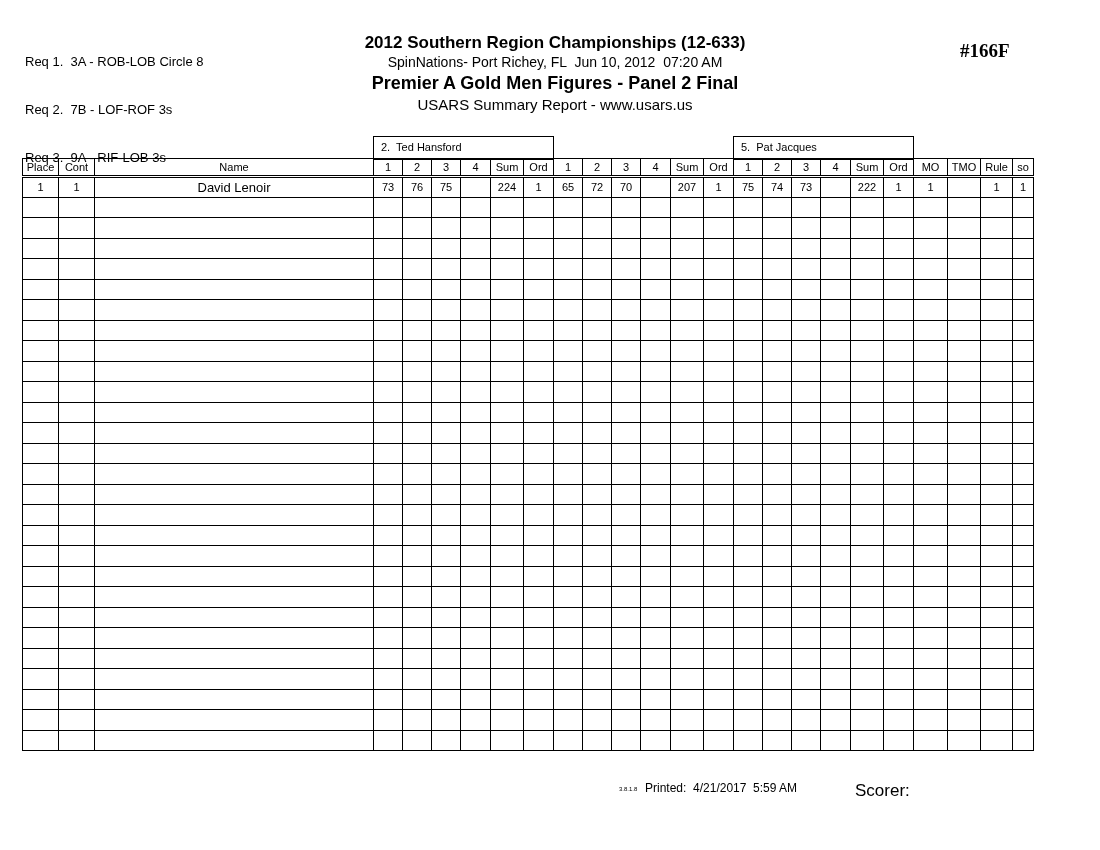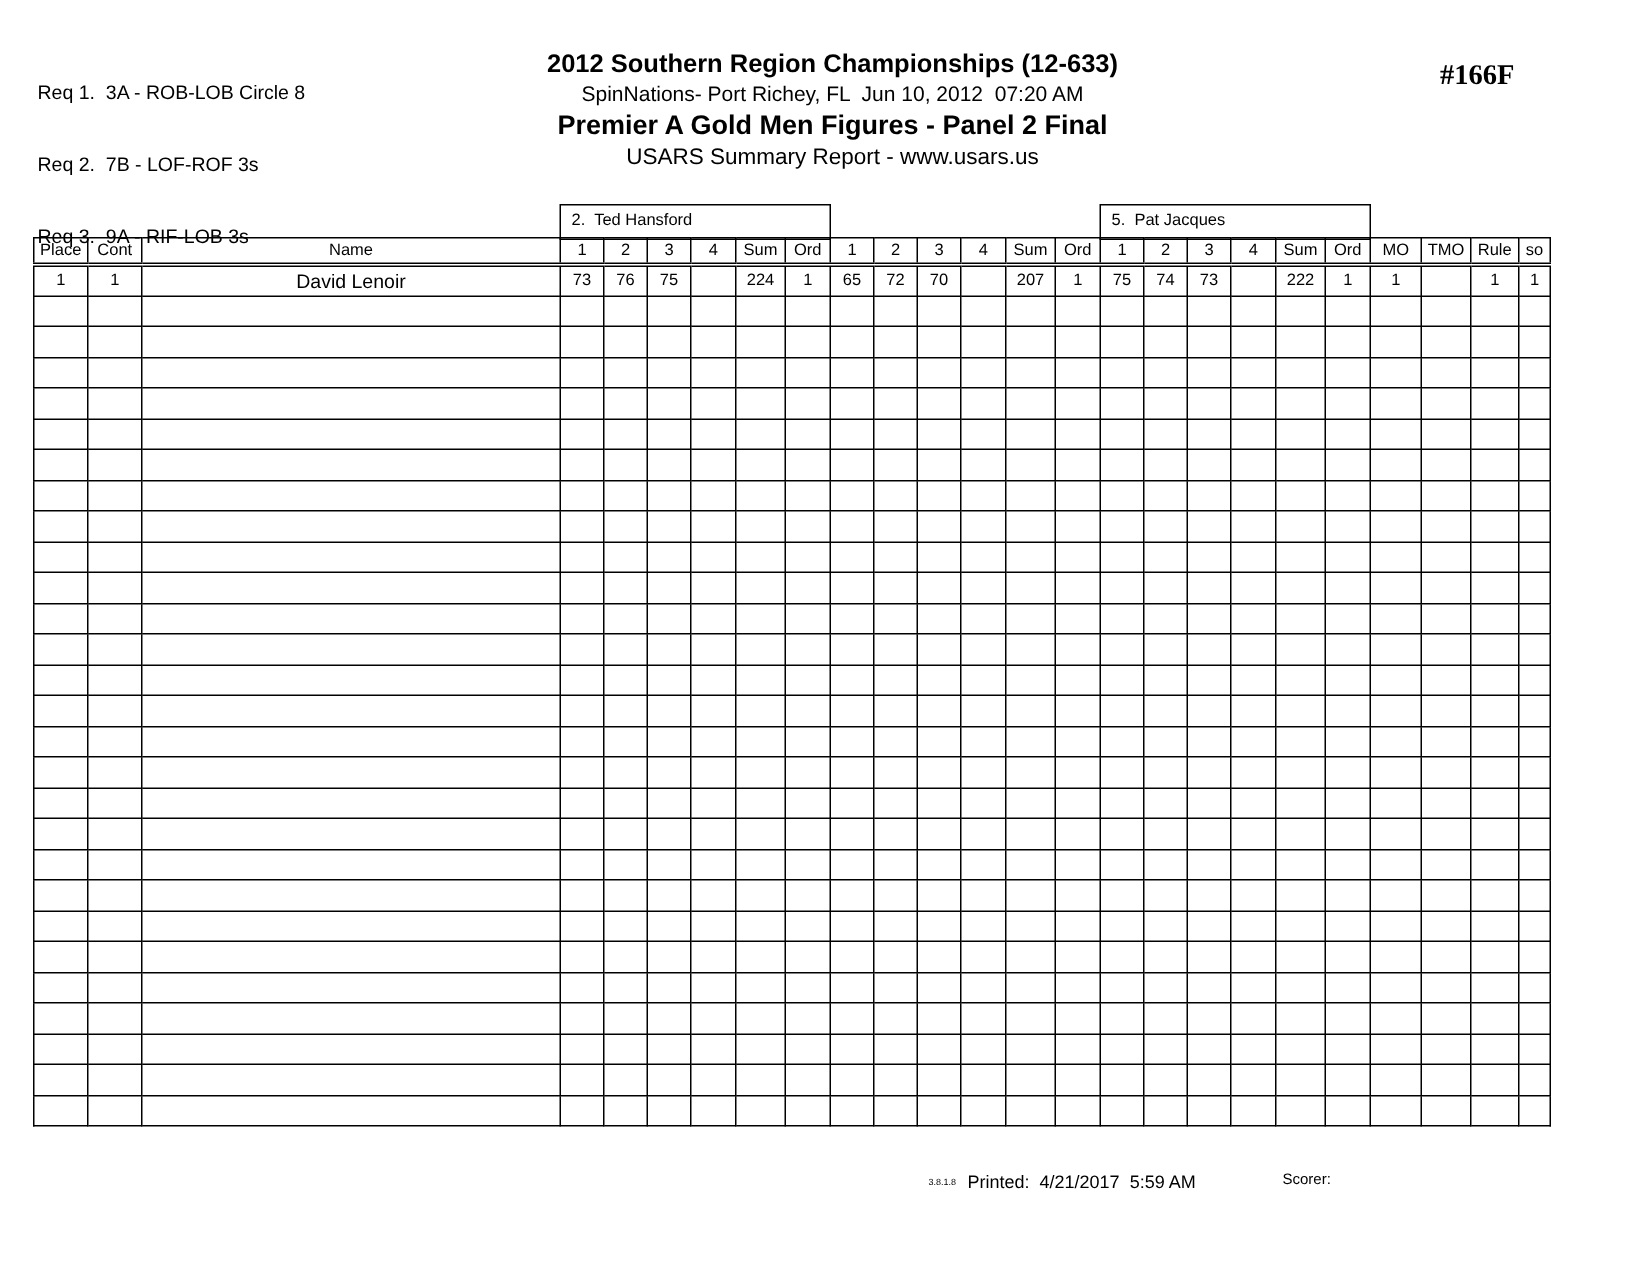--- a/index.html
+++ b/index.html
@@ -36,21 +36,21 @@
   }
   .score-table thead th { border-bottom:3px double #000; height:18px; }
   .left { text-align:left; padding-left:6px; }
   .thickL { border-left:4px solid #000; }
   .thickR { border-right:4px solid #000; }
   .bold { font-weight:bold; }
   .name-cell { font-size:13px; }
   
   .footer-version { position:absolute; left:619px; top:786px; font-size:6px; }
   .footer-printed { position:absolute; left:645px; top:781px; font-size:12px; white-space:pre; }
-  .footer-scorer  { position:absolute; left:855px; top:781px; font-size:10px; }
+  .footer-scorer  { position:absolute; left:855px; top:781px; font-size:17px; }
 </style>
 </head>
 <body>
 
 <div class="page">
 
   <div class="req">
     <div>Req 1.  3A - ROB-LOB Circle 8</div>
     <div>Req 2.  7B - LOF-ROF 3s</div>
     <div>Req 3.  9A - RIF-LOB 3s</div>

